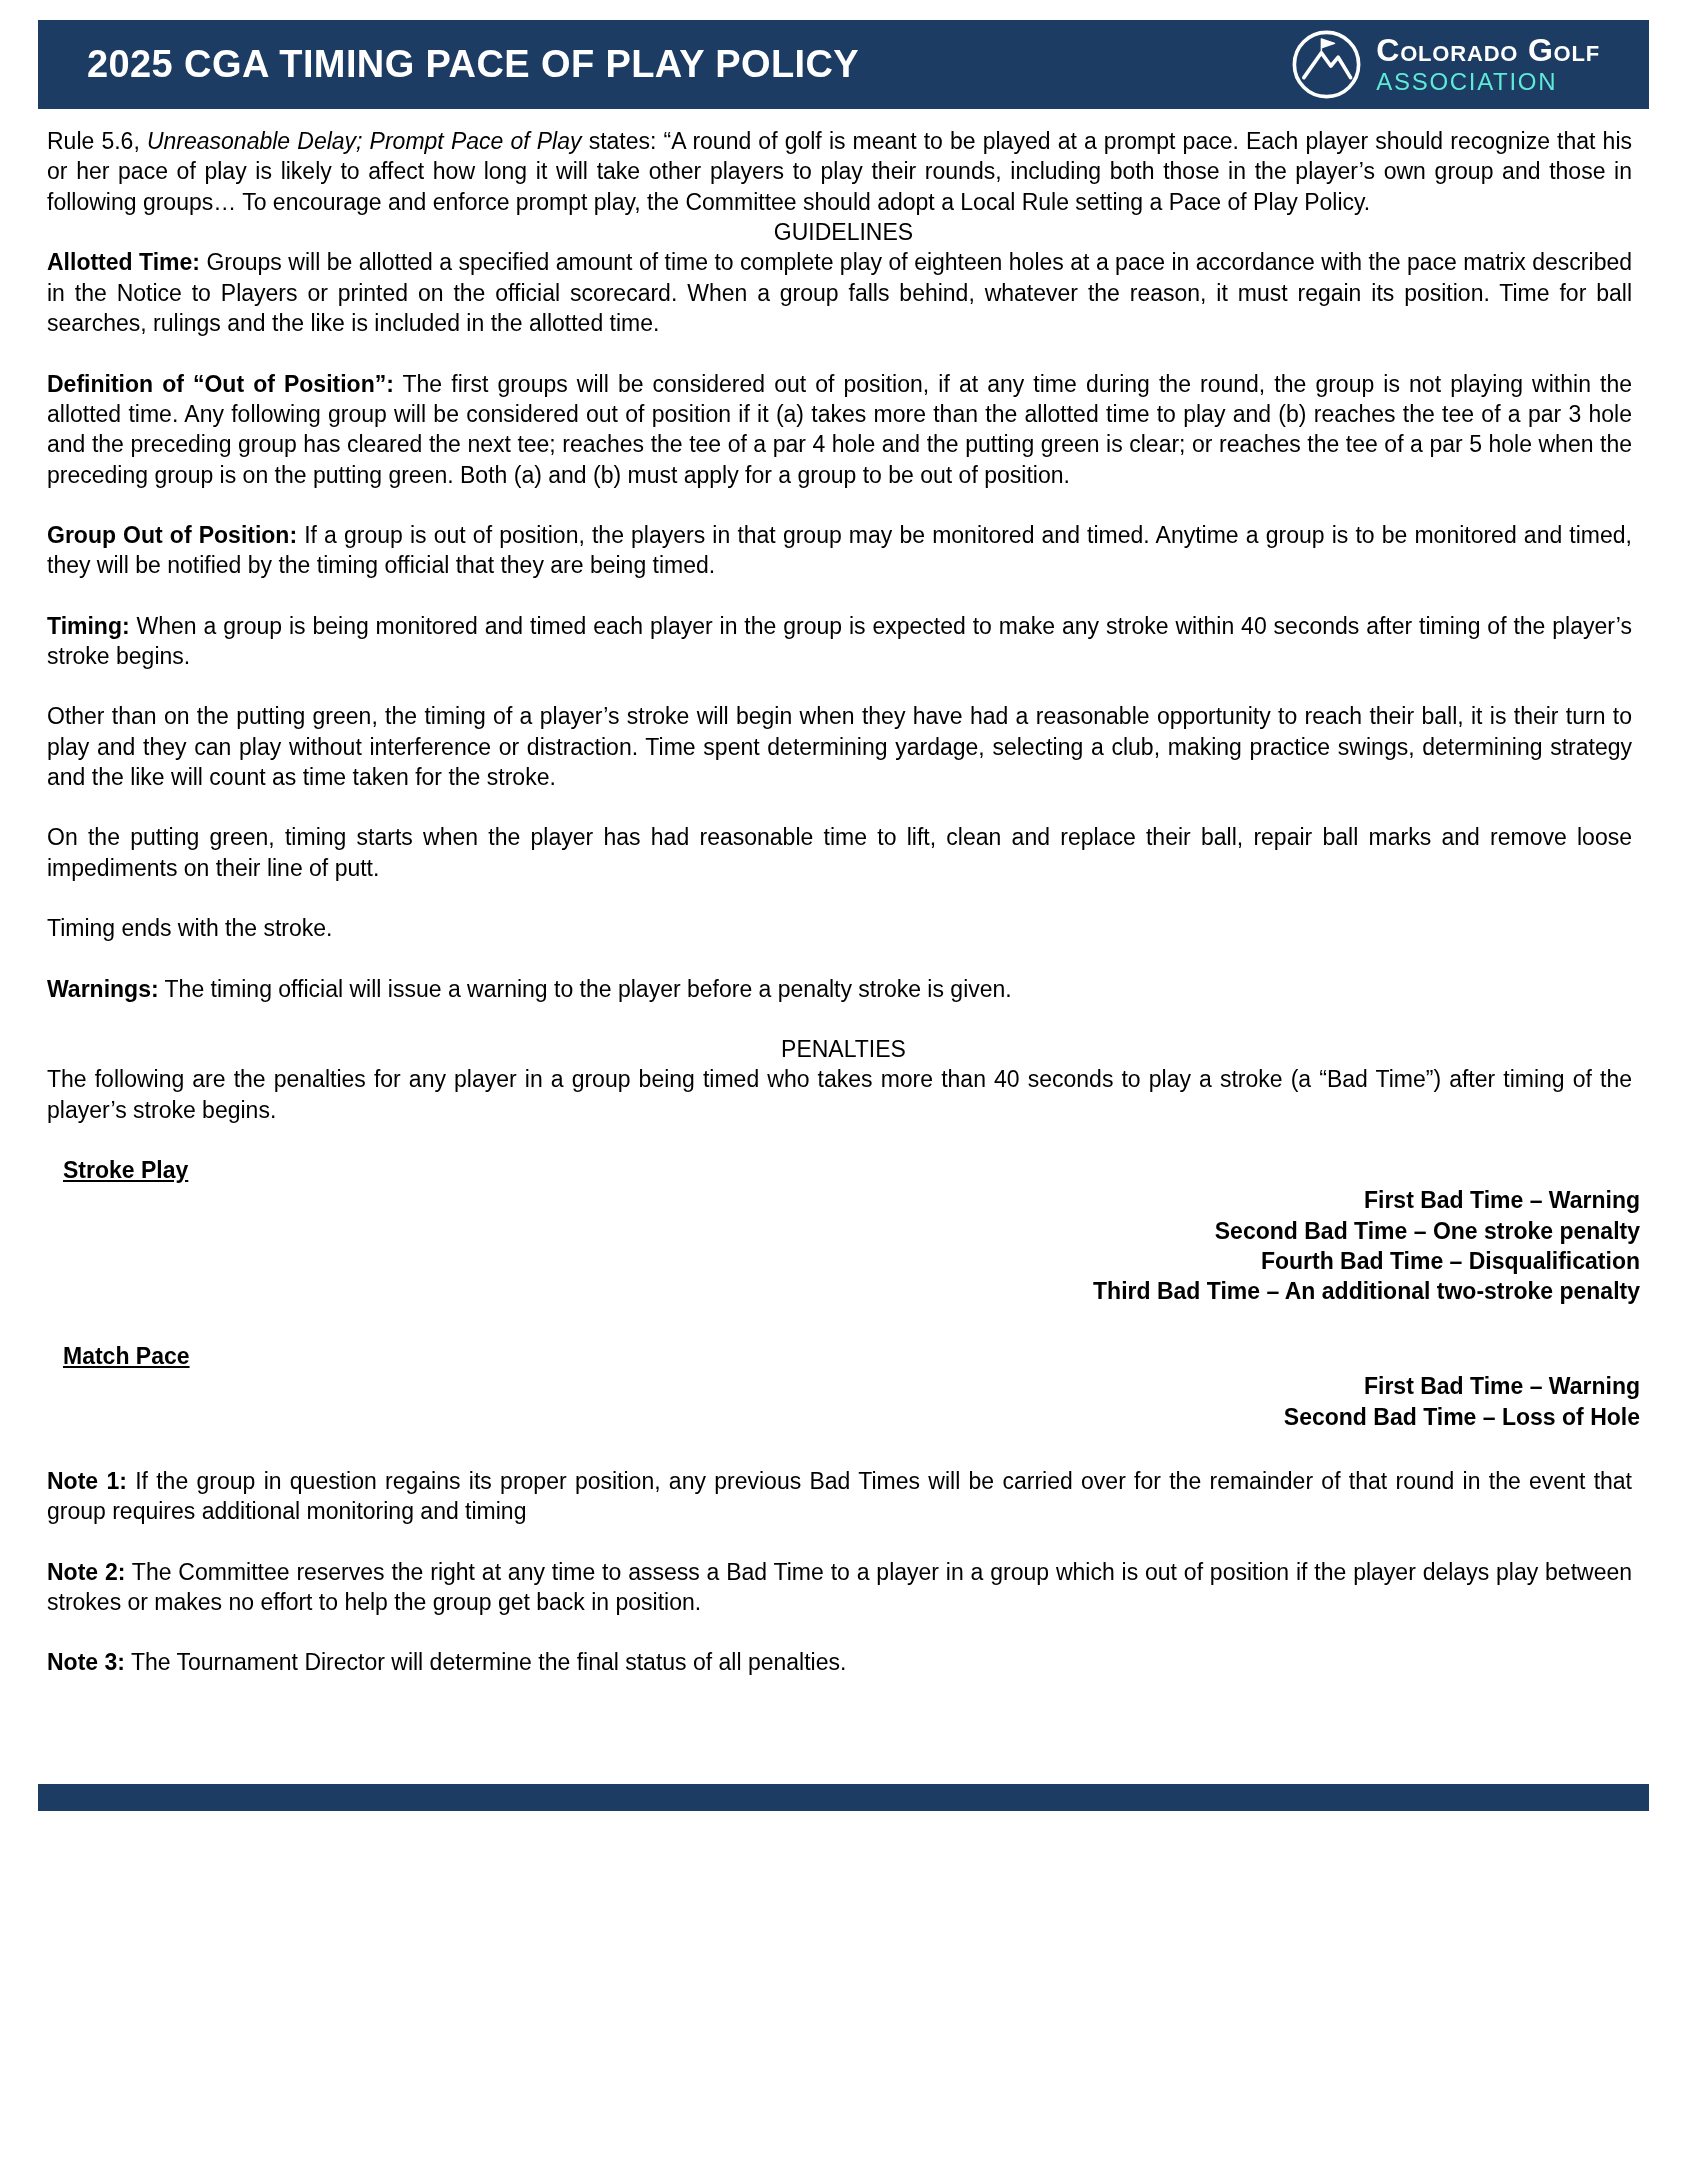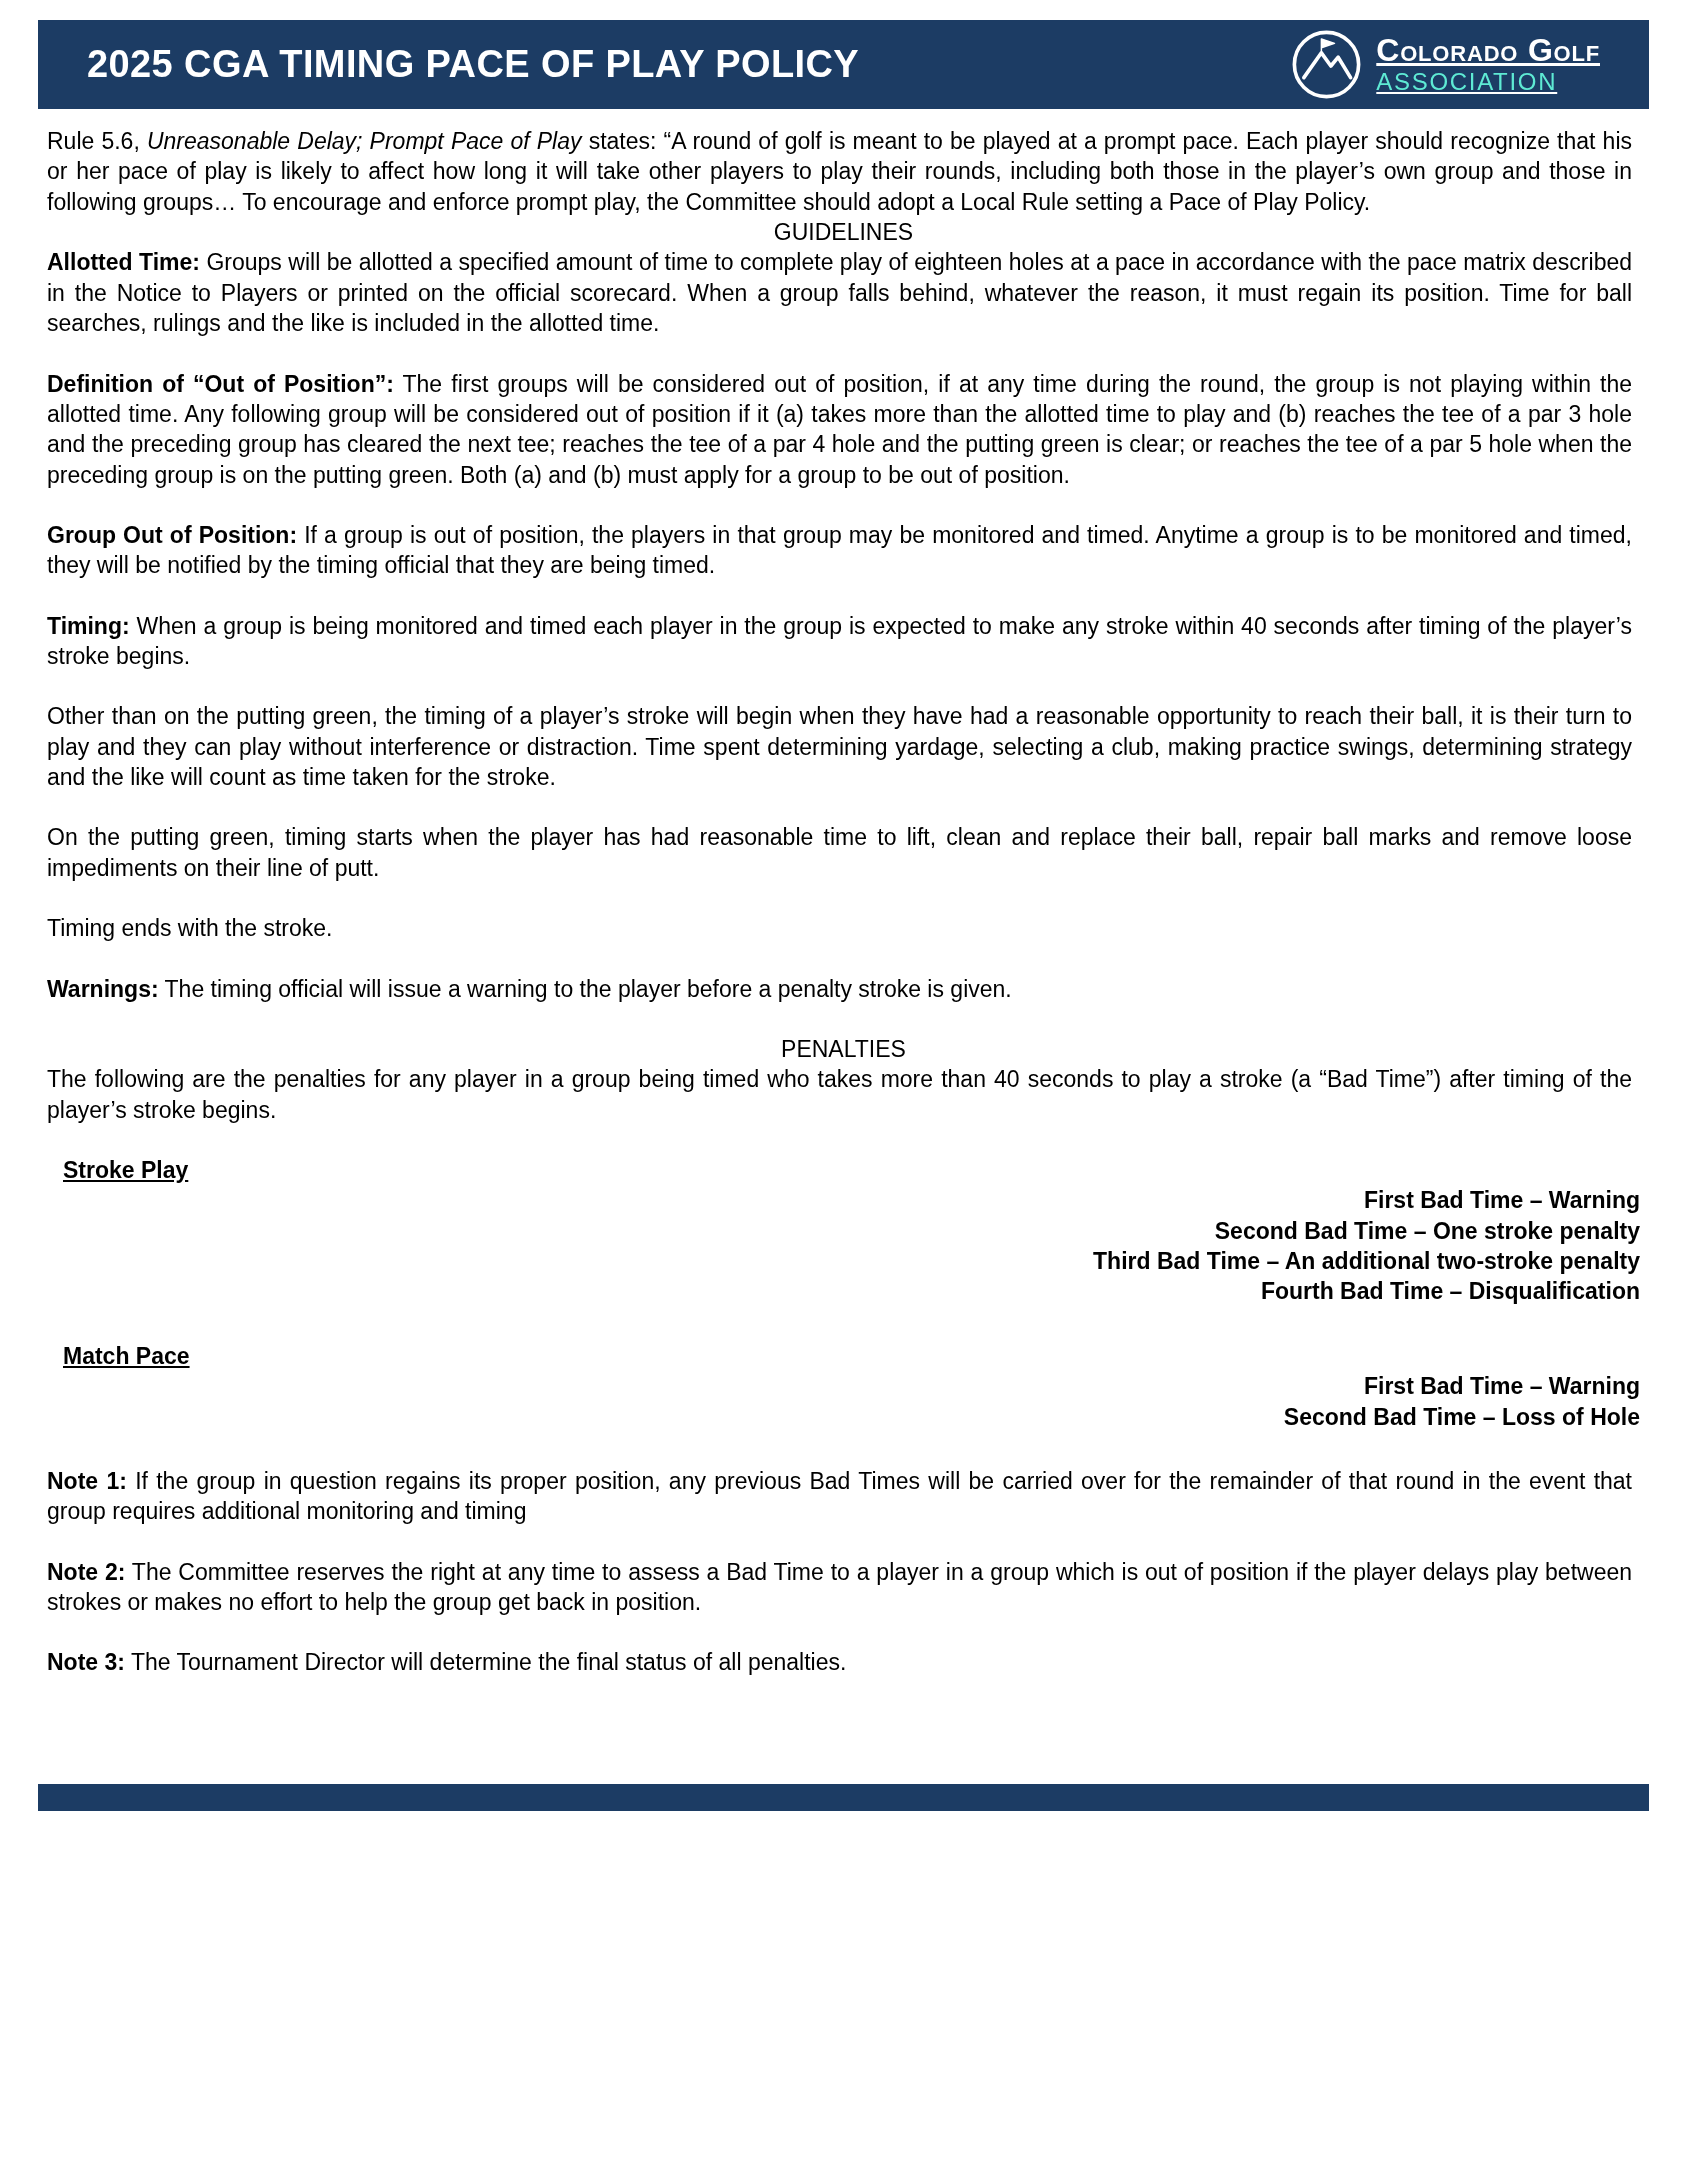--- a/index.html
+++ b/index.html
@@ -25,21 +25,21 @@
     box-sizing: border-box;
   }
   .banner h1 {
     margin: 0;
     font-size: 38px;
     font-weight: 700;
     color: #ffffff;
     letter-spacing: 0.4px;
     white-space: nowrap;
   }
-  .logo { display: flex; align-items: center; gap: 13.5px; color: #ffffff; text-decoration: underline; }
+  .logo { display: flex; align-items: center; gap: 13.5px; color: #ffffff; }
   .logo-icon svg { width: 73px; height: 73px; display: block; }
   .logo-text { display: flex; flex-direction: column; justify-content: center; }
   .logo-line1 {
     font-size: 32px;
     font-weight: 700;
     font-variant: small-caps;
     letter-spacing: 0.8px;
     line-height: 1.05;
     color: #ffffff;
     white-space: nowrap;
@@ -126,22 +126,22 @@
     <p class="para"><strong class="lead">Warnings:</strong><span> The timing official will issue a warning to the player before a penalty stroke is given.</span></p>
 
     <h2 class="center-heading">PENALTIES</h2>
 
     <p class="para"><span>The following are the penalties for any player in a group being timed who takes more than 40 seconds to play a stroke (a “Bad Time”) after timing of the player’s stroke begins.</span></p>
 
     <section class="list-block">
       <div class="list-heading">Stroke Play</div>
       <div class="list-item">First Bad Time – Warning</div>
       <div class="list-item">Second Bad Time – One stroke penalty</div>
+      <div class="list-item">Fourth Bad Time – Disqualification</div>
       <div class="list-item">Third Bad Time – An additional two-stroke penalty</div>
-      <div class="list-item">Fourth Bad Time – Disqualification</div>
     </section>
 
     <section class="list-block">
       <div class="list-heading">Match Pace</div>
       <div class="list-item">First Bad Time – Warning</div>
       <div class="list-item">Second Bad Time – Loss of Hole</div>
     </section>
 
     <p class="para"><strong class="lead">Note 1:</strong><span> If the group in question regains its proper position, any previous Bad Times will be carried over for the remainder of that round in the event that group requires additional monitoring and timing</span></p>
 

